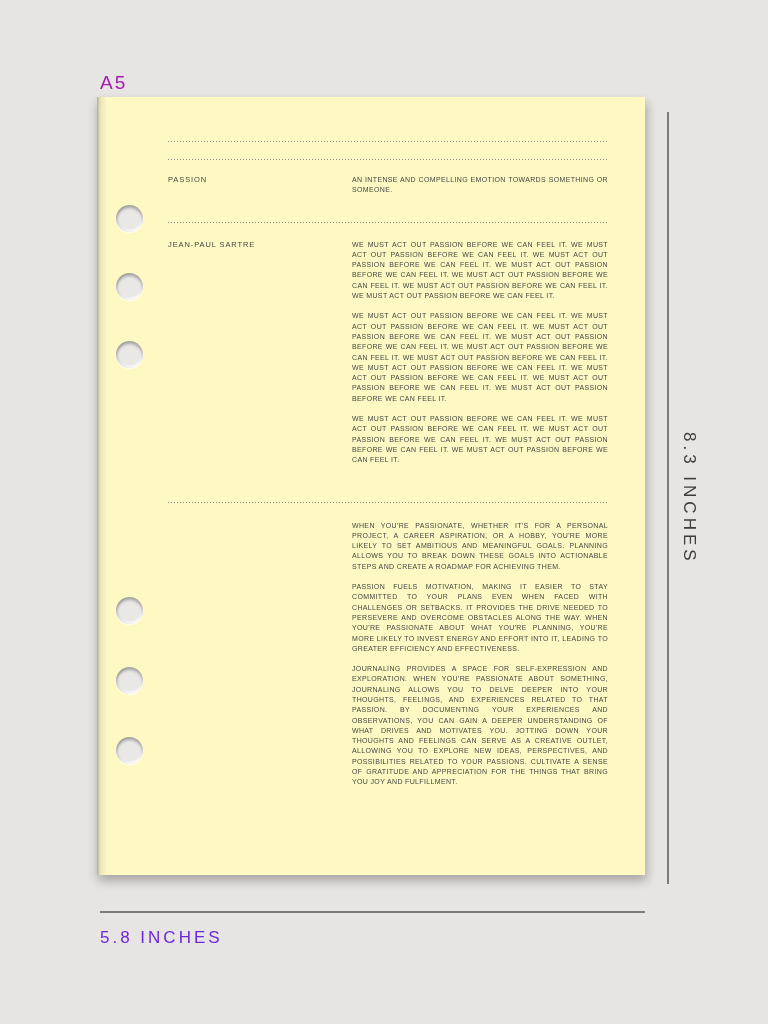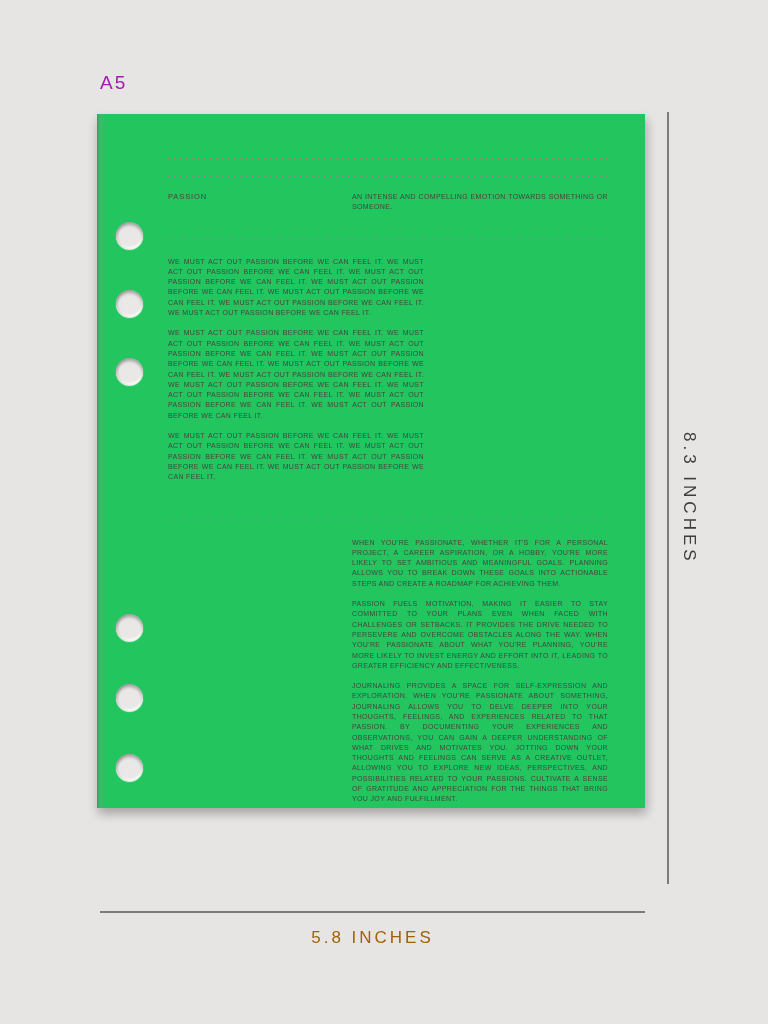--- a/index.html
+++ b/index.html
@@ -10,22 +10,22 @@
     font-family:"Liberation Sans", sans-serif;
     color:#454543;
     overflow:hidden;
   }
   .size-label {
     position:absolute; left:100px; top:72px;
     font-size:19px; letter-spacing:2px; color:#a21caf;
   }
   
   .paper {
-    position:absolute; left:97px; top:114px; width:548px; height:694px;
-    background:#22c55e;
+    position:absolute; left:97px; top:97px; width:548px; height:778px;
+    background:#fef9c3;
     box-shadow: 0 6px 10px rgba(0,0,0,.20), 4px 5px 9px rgba(0,0,0,.10);
   }
   .paper::before { 
     content:""; position:absolute; left:0; top:0; bottom:0; width:10px;
     background:linear-gradient(90deg, rgba(110,110,108,.55) 0px, rgba(150,150,148,.22) 3px, rgba(0,0,0,0) 10px);
     pointer-events:none;
   }
   .hole {
     position:absolute; left:19px; width:27px; height:27px; border-radius:50%;
     background:#e9e8e6;
@@ -65,22 +65,22 @@
   .measure-v-label {
     position:absolute; left:672px; top:112px; height:772px; width:34px;
     display:flex; align-items:center; justify-content:center;
     writing-mode:vertical-rl;
     font-size:17px; letter-spacing:4px; color:#3d3d3b; white-space:nowrap;
   }
   .measure-h-line {
     position:absolute; left:100px; top:911px; width:545px; height:2px; background:#7b7b79;
   }
   .measure-h-label {
-    position:absolute; left:100px; top:928px; width:545px; text-align:center;
-    font-size:17px; letter-spacing:3px; color:#a16207;
+    position:absolute; left:100px; top:928px; width:545px; text-align:left;
+    font-size:17px; letter-spacing:3px; color:#6d28d9;
   }
 </style>
 </head>
 <body>
 
 <div class="size-label">A5</div>
 
 <div class="paper">
 
   <div class="hole" style="top:108px"></div>
@@ -96,20 +96,21 @@
     <div class="rule rule-2"></div>
 
     <div class="row row-word">
       <div class="lbl">PASSION</div>
       <div class="txt">AN INTENSE AND COMPELLING EMOTION TOWARDS SOMETHING OR SOMEONE.</div>
     </div>
 
     <div class="rule rule-3"></div>
 
     <div class="row row-quote">
+      <div class="lbl">JEAN-PAUL SARTRE</div>
       <div class="txt">
         <p>WE MUST ACT OUT PASSION BEFORE WE CAN FEEL IT. WE MUST ACT OUT PASSION BEFORE WE CAN FEEL IT. WE MUST ACT OUT PASSION BEFORE WE CAN FEEL IT. WE MUST ACT OUT PASSION BEFORE WE CAN FEEL IT. WE MUST ACT OUT PASSION BEFORE WE CAN FEEL IT. WE MUST ACT OUT PASSION BEFORE WE CAN FEEL IT. WE MUST ACT OUT PASSION BEFORE WE CAN FEEL IT.</p>
         <p>WE MUST ACT OUT PASSION BEFORE WE CAN FEEL IT. WE MUST ACT OUT PASSION BEFORE WE CAN FEEL IT. WE MUST ACT OUT PASSION BEFORE WE CAN FEEL IT. WE MUST ACT OUT PASSION BEFORE WE CAN FEEL IT. WE MUST ACT OUT PASSION BEFORE WE CAN FEEL IT. WE MUST ACT OUT PASSION BEFORE WE CAN FEEL IT. WE MUST ACT OUT PASSION BEFORE WE CAN FEEL IT. WE MUST ACT OUT PASSION BEFORE WE CAN FEEL IT. WE MUST ACT OUT PASSION BEFORE WE CAN FEEL IT. WE MUST ACT OUT PASSION BEFORE WE CAN FEEL IT.</p>
         <p>WE MUST ACT OUT PASSION BEFORE WE CAN FEEL IT. WE MUST ACT OUT PASSION BEFORE WE CAN FEEL IT. WE MUST ACT OUT PASSION BEFORE WE CAN FEEL IT. WE MUST ACT OUT PASSION BEFORE WE CAN FEEL IT. WE MUST ACT OUT PASSION BEFORE WE CAN FEEL IT.</p>
       </div>
     </div>
 
     <div class="rule rule-4"></div>
 
     <div class="row row-body">

